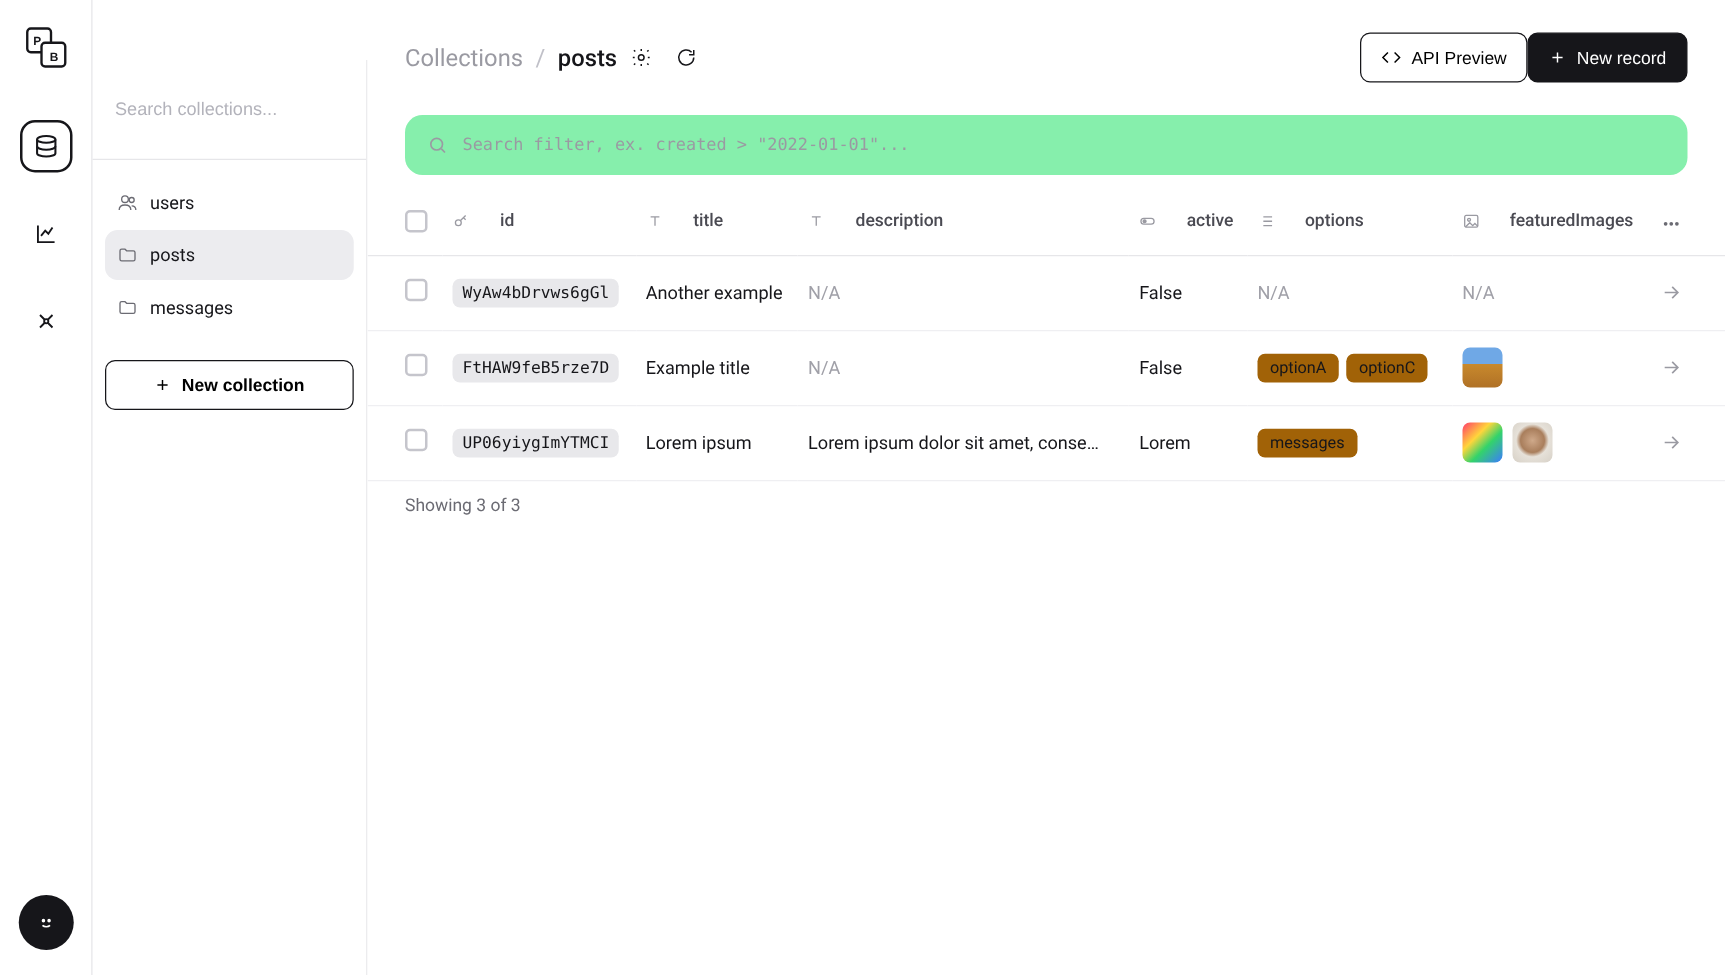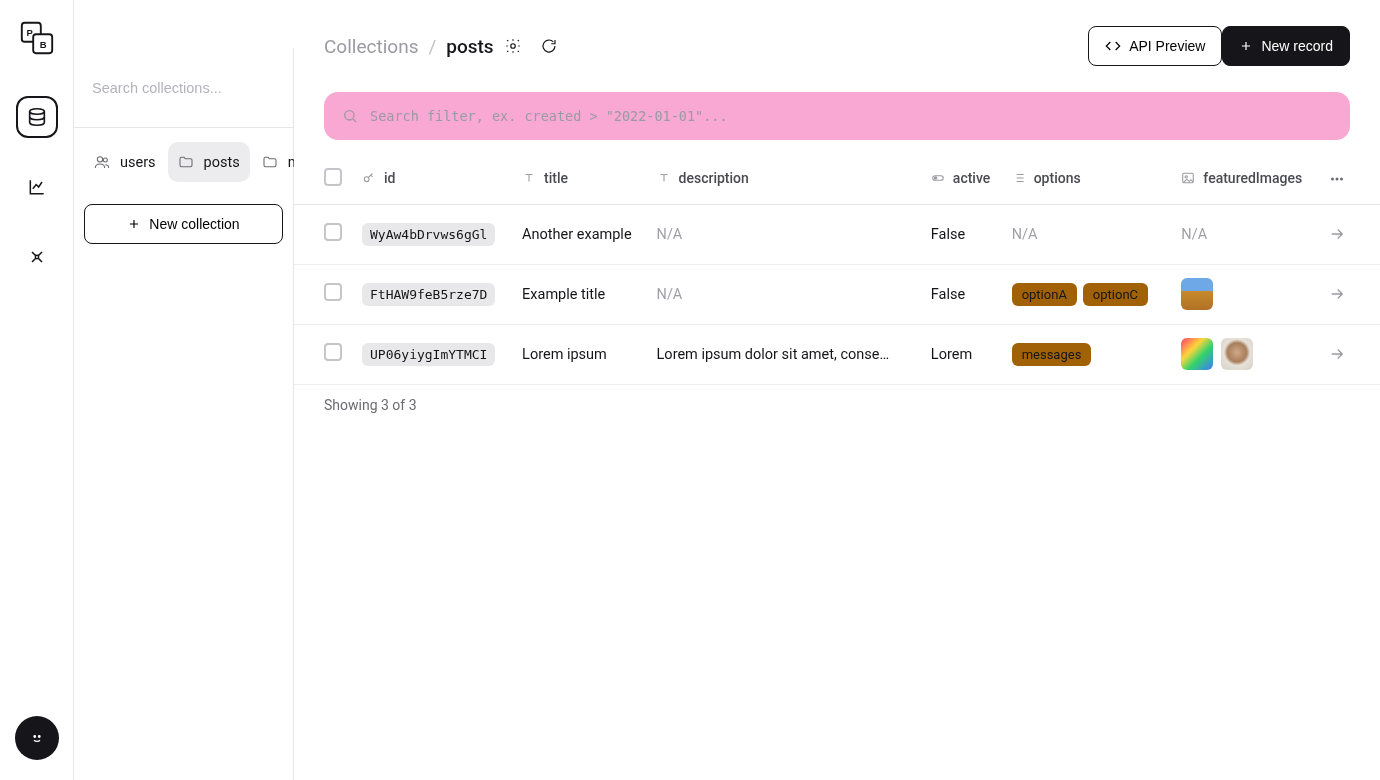--- a/index.html
+++ b/index.html
@@ -83,20 +83,21 @@
       outline: none;
       font-size: 14.5px;
       width: 100%;
       background: transparent;
       color: #555;
     }
     .sidebar-search input::placeholder { color: #b3b3bb; }
     .collections {
       padding: 14px 10px;
       display: flex;
+      flex-direction: column;
       gap: 2px;
     }
     .coll-item {
       display: flex;
       align-items: center;
       gap: 10px;
       height: 40px;
       padding: 0 10px;
       border-radius: 10px;
       cursor: pointer;
@@ -112,21 +113,21 @@
       height: 40px;
       border: 1px solid #16161a;
       background: #fff;
       border-radius: 8px;
       cursor: pointer;
       display: flex;
       align-items: center;
       justify-content: center;
       gap: 8px;
       font-size: 14px;
-      font-weight: 400;
+      font-weight: 700;
     }
     
     .main {
       flex: 1;
       height: 100%;
       overflow: hidden;
       background: #fafafb;
       background: #fff;
       padding: 0;
       display: flex;
@@ -153,21 +154,21 @@
       gap: 8px;
       font-size: 14px;
       font-weight: 500;
       cursor: pointer;
     }
     .btn-outline { border: 1px solid #16161a; background: #fff; }
     .btn-solid { background: #16161a; color: #fff; border: 1px solid #16161a; }
     .filterbar {
       margin: 26px 30px 0 30px;
       height: 48px;
-      background: #f9a8d4;
+      background: #86efac;
       border-radius: 14px;
       display: flex;
       align-items: center;
       gap: 12px;
       padding: 0 18px;
     }
     .filterbar input {
       border: none;
       outline: none;
       background: transparent;
@@ -192,21 +193,21 @@
     }
     thead th:first-child, tbody td:first-child { padding-left: 30px; width: 60px; }
     thead th:last-child, tbody td:last-child { padding-right: 30px; width: 60px; text-align: right; }
     tbody td {
       height: 60px;
       border-bottom: 1px solid #efeff2;
       padding: 0 8px;
       font-size: 14.5px;
     }
     tbody tr { cursor: pointer; }
-    .th-inner { display: inline-flex; align-items: center; gap: 8px; cursor: pointer; justify-content: center; }
+    .th-inner { display: inline-flex; align-items: center; gap: 24px; cursor: pointer; justify-content: center; }
     .th-ic { color: #9a9aa2; display:flex; }
     .checkbox {
       width: 18px;
       height: 18px;
       border: 2px solid #c5c5cc;
       border-radius: 4px;
       cursor: pointer;
       display: inline-block;
       background: #fff;
     }

